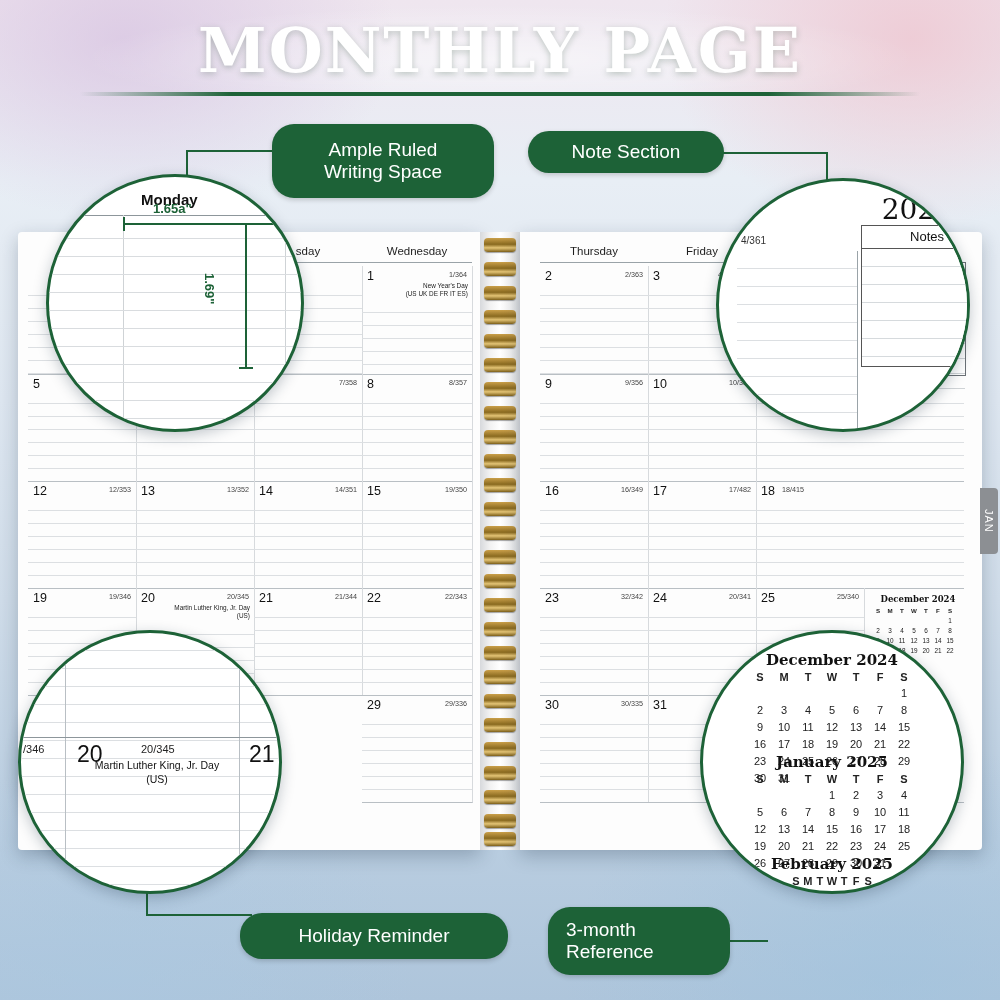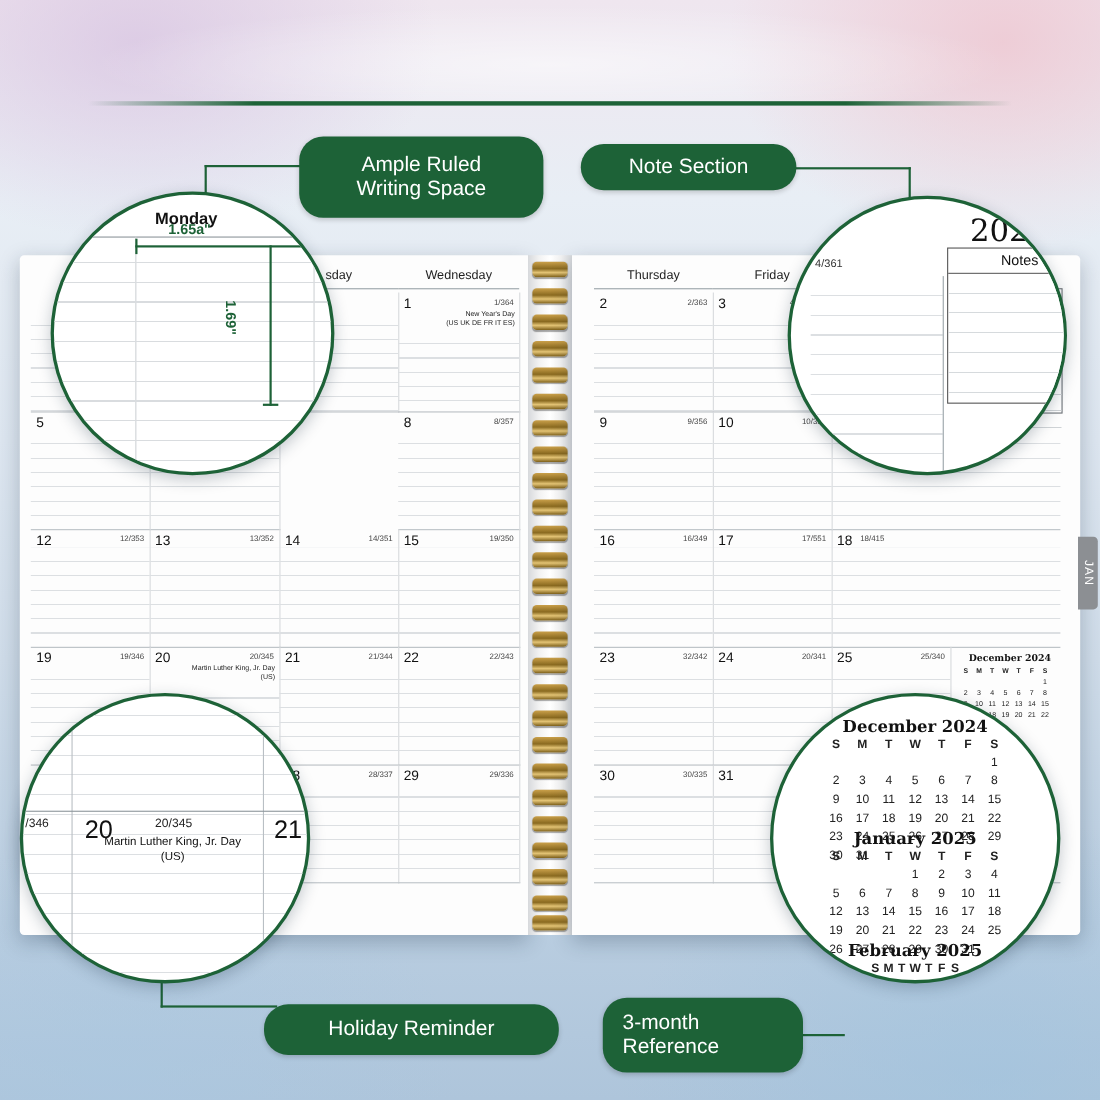--- a/index.html
+++ b/index.html
@@ -102,20 +102,21 @@
 </head>
 <body>
 
 <div class="wash tl"></div>
 <div class="wash tr"></div>
 <div class="wash bl"></div>
 <div class="wash br"></div>
 
 <div class="header">
   <div class="title-glow"></div>
+  <div class="title">MONTHLY PAGE</div>
   <div class="title-rule"></div>
 </div>
 
 <div class="book">
 
   <div class="page left">
     <div class="grid">
 
       <div class="dayhdr" style="left:236px;width:108px;">sday</div>
       <div class="dayhdr" style="left:344px;width:110px;">Wednesday</div>
@@ -138,20 +139,25 @@
       </div>
 
       <div class="cell" style="left:10px;top:142px;width:108px;height:107px;">
         <div class="num">5</div>
         <div class="rules"></div>
       </div>
       <div class="cell" style="left:118px;top:142px;width:118px;height:107px;">
         <div class="jul">6/359</div>
         <div class="rules"></div>
       </div>
+      <div class="cell" style="left:236px;top:142px;width:108px;height:107px;">
+        <div class="num">7</div>
+        <div class="jul">7/358</div>
+        <div class="rules"></div>
+      </div>
       <div class="cell" style="left:344px;top:142px;width:110px;height:107px;">
         <div class="num">8</div>
         <div class="jul">8/357</div>
         <div class="rules"></div>
       </div>
 
       <div class="cell" style="left:10px;top:249px;width:108px;height:107px;">
         <div class="num">12</div>
         <div class="jul">12/353</div>
         <div class="rules"></div>
@@ -194,25 +200,20 @@
         <div class="jul">22/343</div>
         <div class="rules"></div>
       </div>
 
       <div class="cell" style="left:10px;top:463px;width:108px;height:107px;">
           <div class="rules"></div>
         </div>
       <div class="cell" style="left:118px;top:463px;width:118px;height:107px;">
           <div class="rules"></div>
         </div>
-      <div class="cell" style="left:236px;top:463px;width:108px;height:107px;">
-        <div class="num">28</div>
-        <div class="jul">28/337</div>
-        <div class="rules"></div>
-      </div>
       <div class="cell" style="left:344px;top:463px;width:110px;height:107px;">
         <div class="num">29</div>
         <div class="jul">29/336</div>
         <div class="rules"></div>
       </div>
     </div>
   </div>
 
   <div class="spine">
     <div class="coil" style="top:6px"></div>
@@ -286,21 +287,21 @@
         <div class="rules"></div>
       </div>
 
       <div class="cell" style="left:20px;top:249px;width:108px;height:107px;">
         <div class="num">16</div>
         <div class="jul">16/349</div>
         <div class="rules"></div>
       </div>
       <div class="cell" style="left:128px;top:249px;width:108px;height:107px;">
         <div class="num">17</div>
-        <div class="jul">17/551</div>
+        <div class="jul">17/482</div>
         <div class="rules"></div>
       </div>
       <div class="cell" style="left:236px;top:249px;width:208px;height:107px;border-right:none;">
         <div class="num">18</div>
         <div class="jul" style="right:160px">18/415</div>
         <div class="rules"></div>
       </div>
 
       <div class="cell" style="left:20px;top:356px;width:108px;height:107px;">
         <div class="num">23</div>

